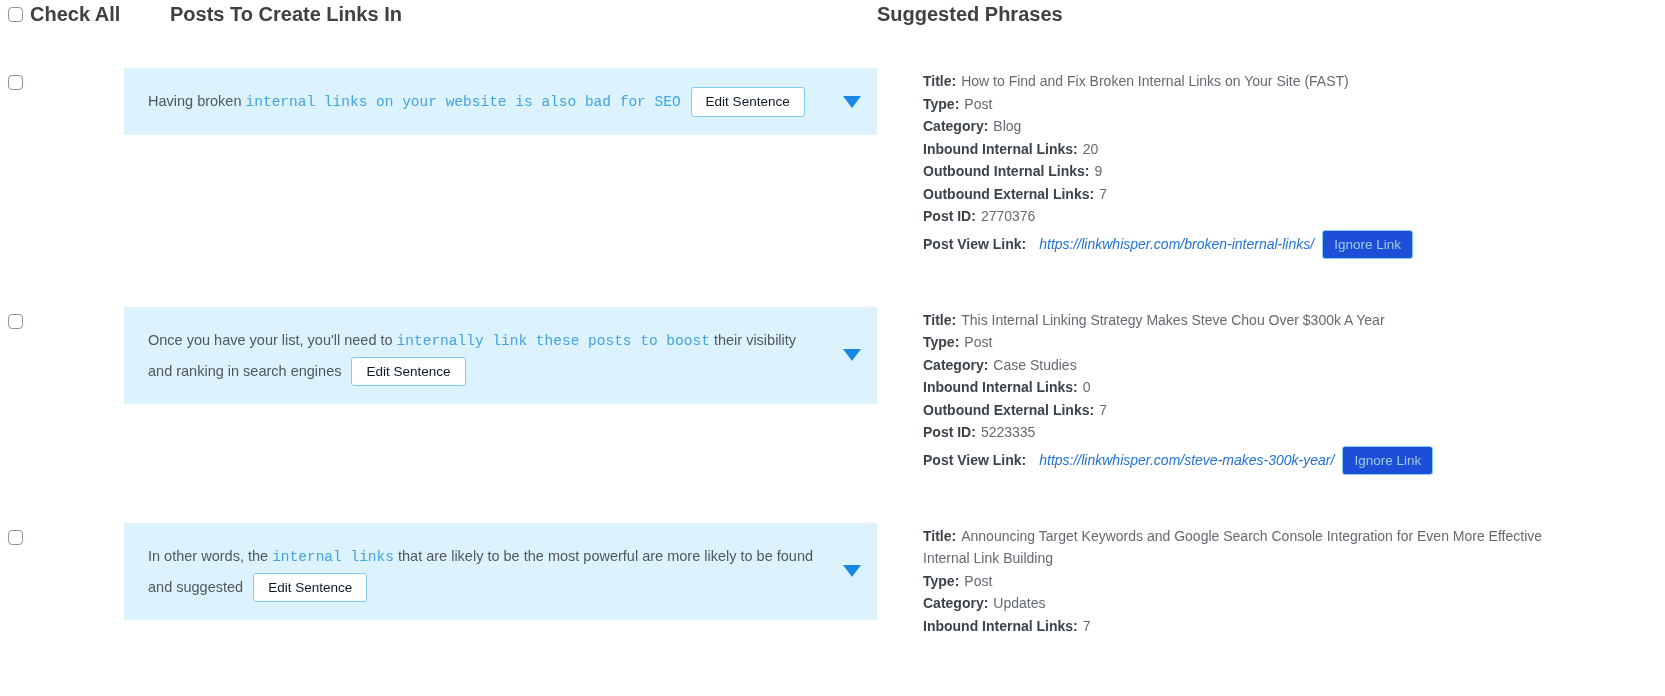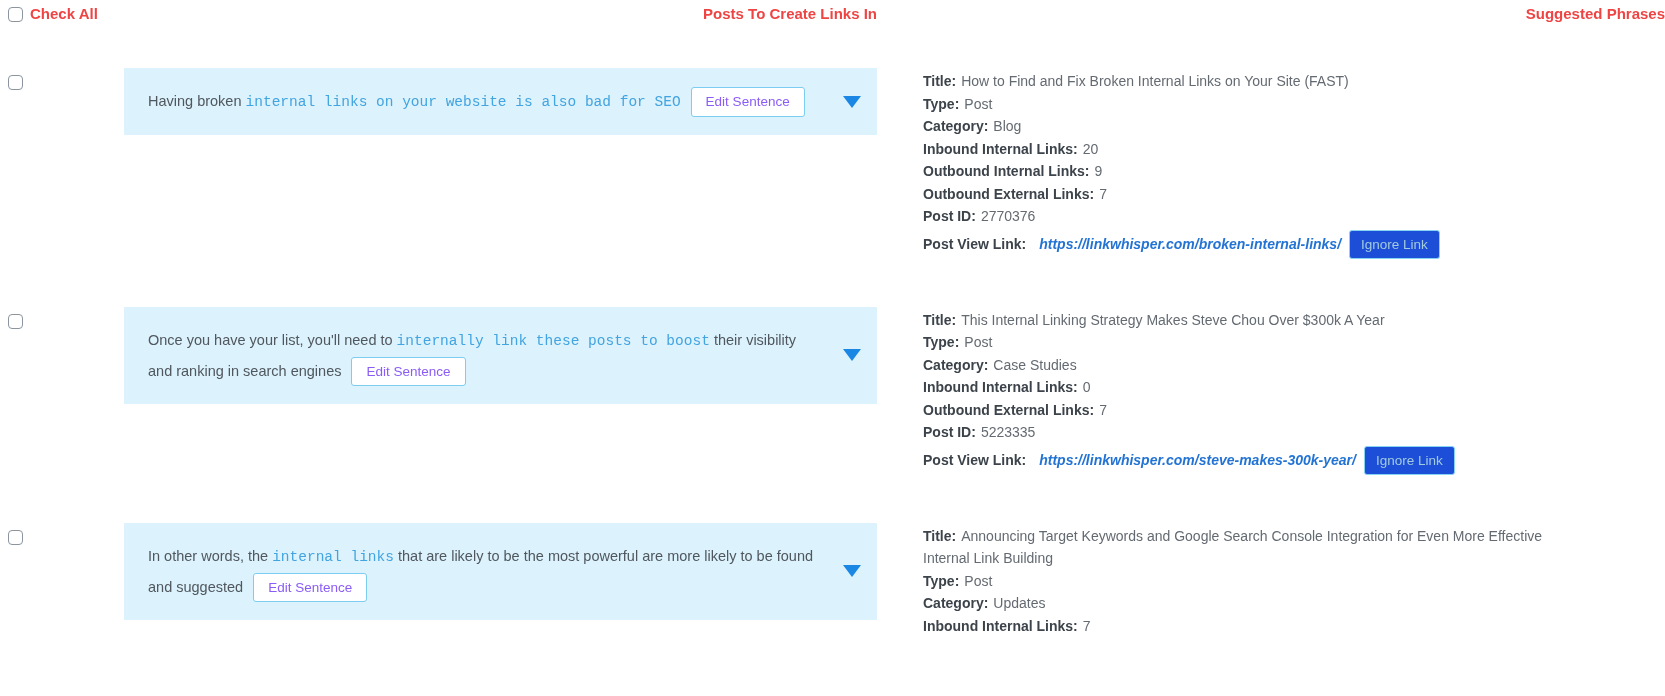--- a/index.html
+++ b/index.html
@@ -20,25 +20,24 @@
   .grid-row {
     display: grid;
     grid-template-columns: 124px 753px 1fr;
     align-items: start;
   }
   
   .table-header {
     margin-bottom: 44px;
   }
   .hcell {
-    font-size: 15px;
+    font-size: 20px;
     font-weight: bold;
-    color: #ef4444;
+    color: #404040;
     line-height: 20px;
-    text-align: right;
   }
   .check-all-cell {
     display: flex;
     align-items: center;
     gap: 7px;
     padding-left: 8px;
   }
   .posts-hcell { padding-left: 46px; }
   
   input[type="checkbox"] {
@@ -65,21 +64,21 @@
     color: #50575e;
     border-radius: 1px;
   }
   .anchor-text { color: #42a4e0; font-family: Liberation Mono, monospace; }
   .edit-btn {
     display: inline-block;
     font-family: "Liberation Sans", sans-serif;
     background: #ffffff;
     border: 1px solid #7ccdf1;
     border-radius: 3px;
-    color: #8b5cf6;
+    color: #0f172a;
     font-size: 13.5px;
     padding: 7px 14px;
     margin-left: 10px;
     cursor: pointer;
     line-height: 1;
   }
   .dropdown-arrow {
     position: absolute;
     right: 16px;
     top: 50%;
@@ -110,21 +109,21 @@
     text-align: right;
   }
   .linkline {
     display: flex;
     align-items: center;
     margin-top: 1px;
     height: 32px;
   }
   .post-url {
     color: #2273d4;
-    font-weight: bold;
+    font-weight: normal;
     font-style: italic;
     font-size: 14px;
     text-decoration: none;
     margin-left: 8px;
     cursor: pointer;
     white-space: nowrap;
   }
   .ignore-btn {
     font-family: "Liberation Sans", sans-serif;
     background: #1d4ed8;

